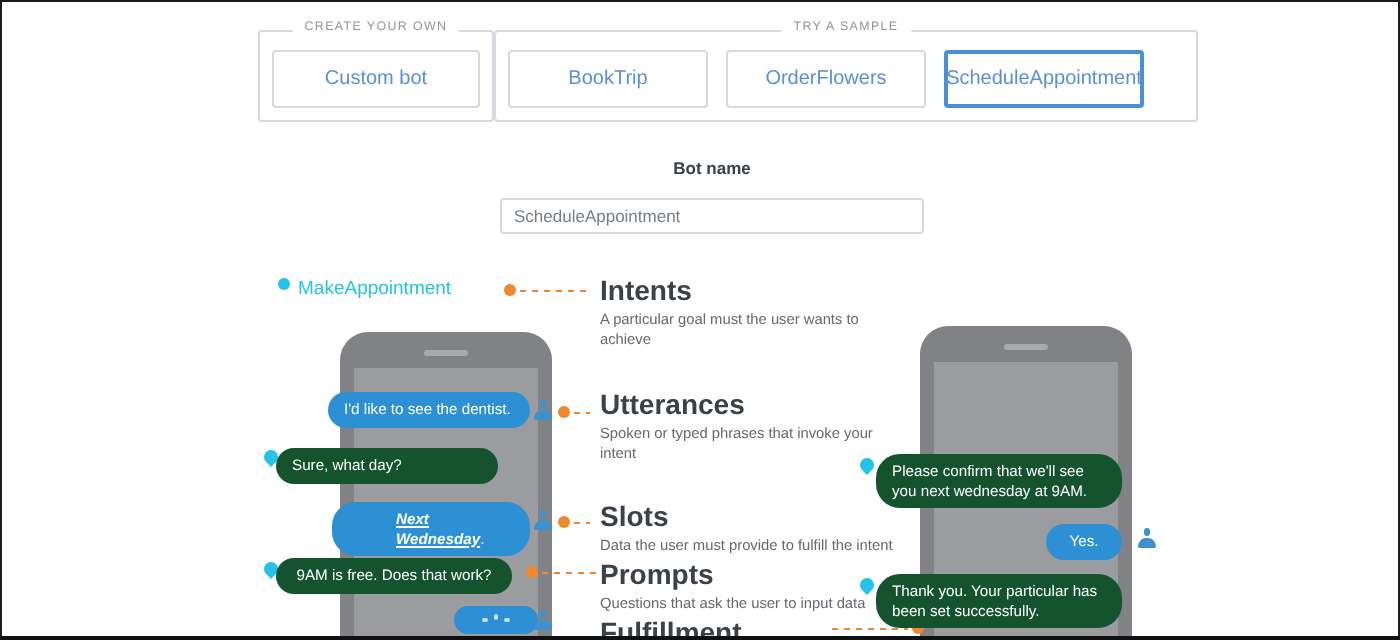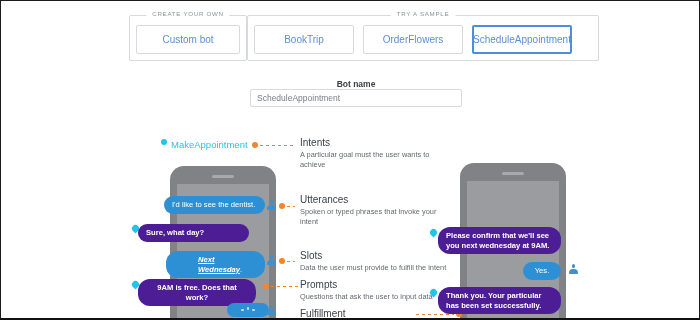--- a/index.html
+++ b/index.html
@@ -56,34 +56,34 @@
     padding:0 4px;
     box-sizing:border-box;
   }
   .bot-btn.w1{width:104px;}
   .bot-btn.w2{width:100px;}
   .bot-btn.selected{border:2px solid #4a90d9;}
 
   
   .botname-wrap{position:absolute;left:249px;top:78px;width:212px;}
   .botname-label{
-    text-align:center;font-size:8.5px;font-weight:bold;color:#3b4148;margin-bottom:0;
+    text-align:center;font-size:8.5px;font-weight:bold;color:#3b4148;margin-bottom:10px;
   }
   .botname-input{
     width:212px;height:18px;box-sizing:border-box;
     border:1px solid #d6dade;border-radius:2px;background:#ffffff;
     font-size:8.5px;color:#777e85;
     padding:0 6px;
     display:flex;align-items:center;
     font-family:"Liberation Sans", sans-serif;
   }
 
   
   .intent-label{
-    position:absolute;left:160px;top:138px;
+    position:absolute;left:138px;top:138px;
     display:flex;gap:4px;
   }
   .intent-dot{width:6px;height:6px;border-radius:50%;background:#23c4e8;display:block;}
   .intent-text{font-size:9.5px;color:#23c4e8;white-space:nowrap;}
 
   
   .conn{position:absolute;display:flex;align-items:center;}
   .conn .bigdot{width:6px;height:6px;border-radius:50%;background:#f0872c;flex:0 0 auto;}
   .conn .dline{
     height:1px;margin-left:2px;
@@ -121,21 +121,21 @@
   .bubble{
     position:absolute;
     border-radius:12px;
     color:#ffffff;
     font-size:7.6px;
     line-height:9.5px;
     padding:4px 8px;
     box-sizing:border-box;
     z-index:5;
   }
-  .bubble.bot{background:#4c1d95;font-weight:bold;}
+  .bubble.bot{background:#14532d;}
   .bubble.user{background:#2e90d4;}
   .bubble u{text-decoration:underline;font-style:italic;font-weight:bold;}
 
   
   .typing{
     position:absolute;background:#2e90d4;border-radius:11px;
     display:flex;align-items:center;justify-content:center;gap:3px;
     z-index:5;
   }
   .typing i{width:2.5px;height:2.5px;border-radius:50%;background:#bfe3f5;display:block;}
@@ -146,21 +146,21 @@
   .person .head{
     position:absolute;left:2.6px;top:0;width:3.8px;height:3.8px;border-radius:50%;background:#3d91cf;
   }
   .person .shoulders{
     position:absolute;left:0;top:4.6px;width:9px;height:5px;background:#3d91cf;
     border-radius:4.5px 4.5px 1px 1px;
   }
 
   
   .def{position:absolute;width:152px;}
-  .def-title{font-size:10px;font-weight:normal;color:#3b4148;margin-bottom:2px;}
+  .def-title{font-size:14px;font-weight:bold;color:#3b4148;margin-bottom:2px;}
   .def-desc{font-size:7.4px;line-height:10px;color:#63696f;}
 
   
   .marker{position:absolute;width:7px;height:7px;background:#23c4e8;border-radius:50% 50% 50% 0;transform:rotate(-45deg);z-index:3;}
 </style>
 </head>
 <body>
 
 <div class="page">
 

